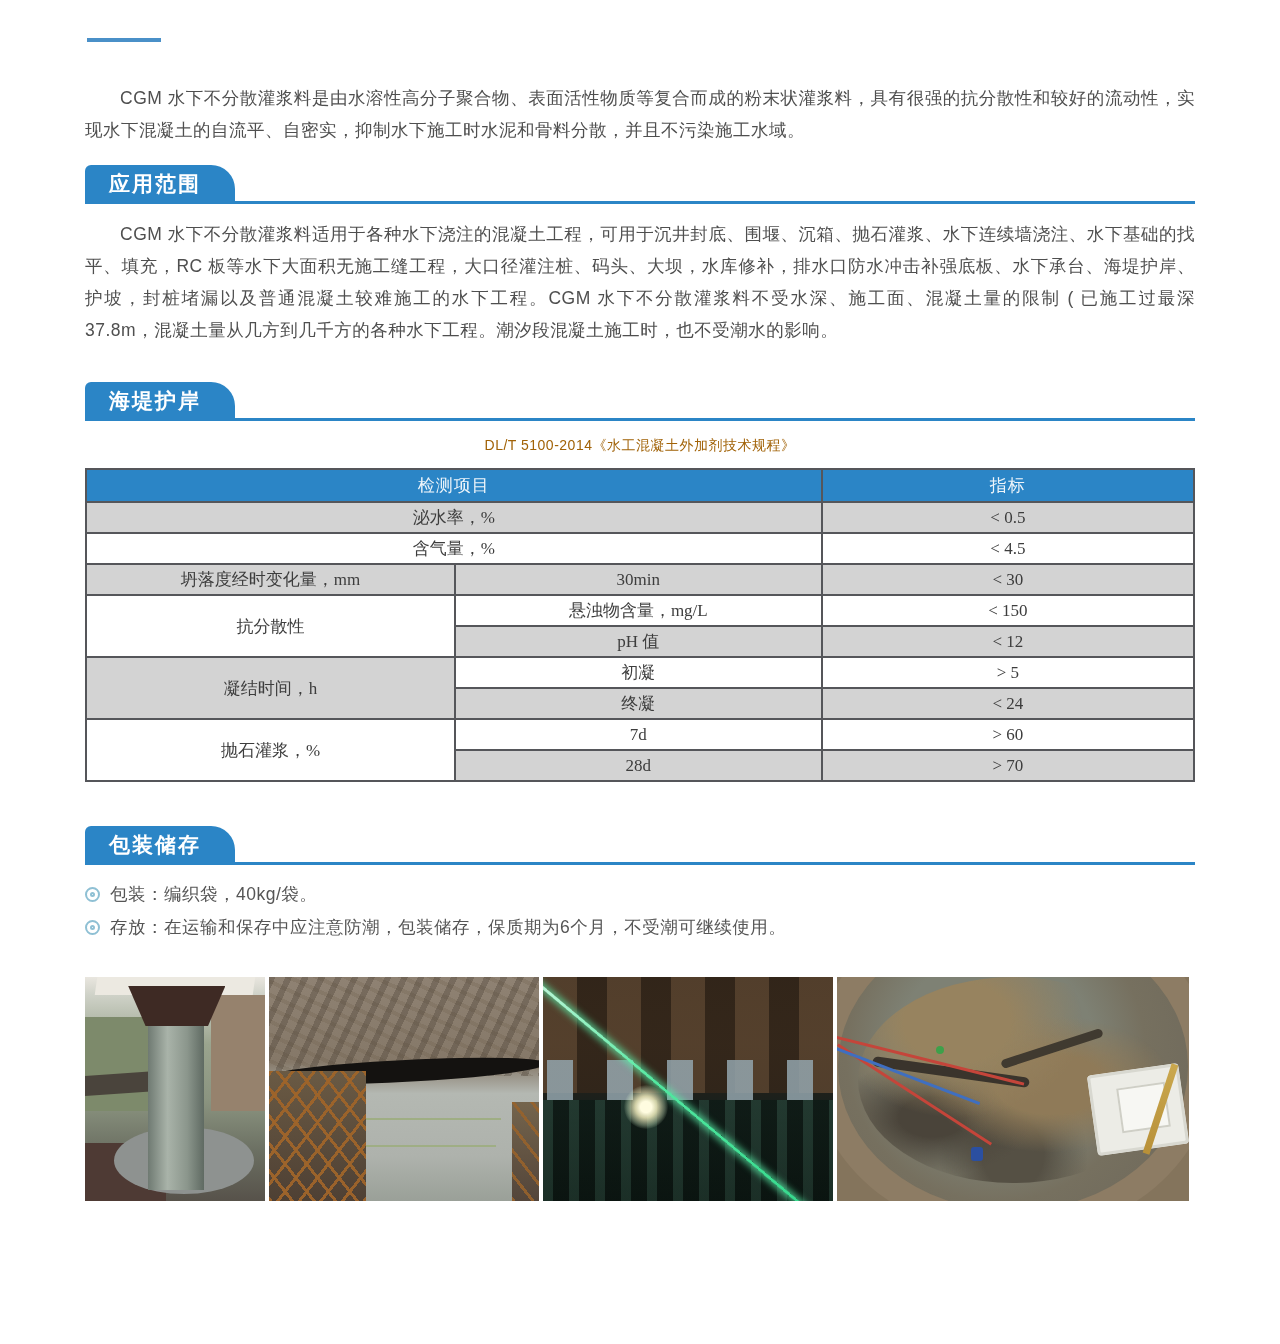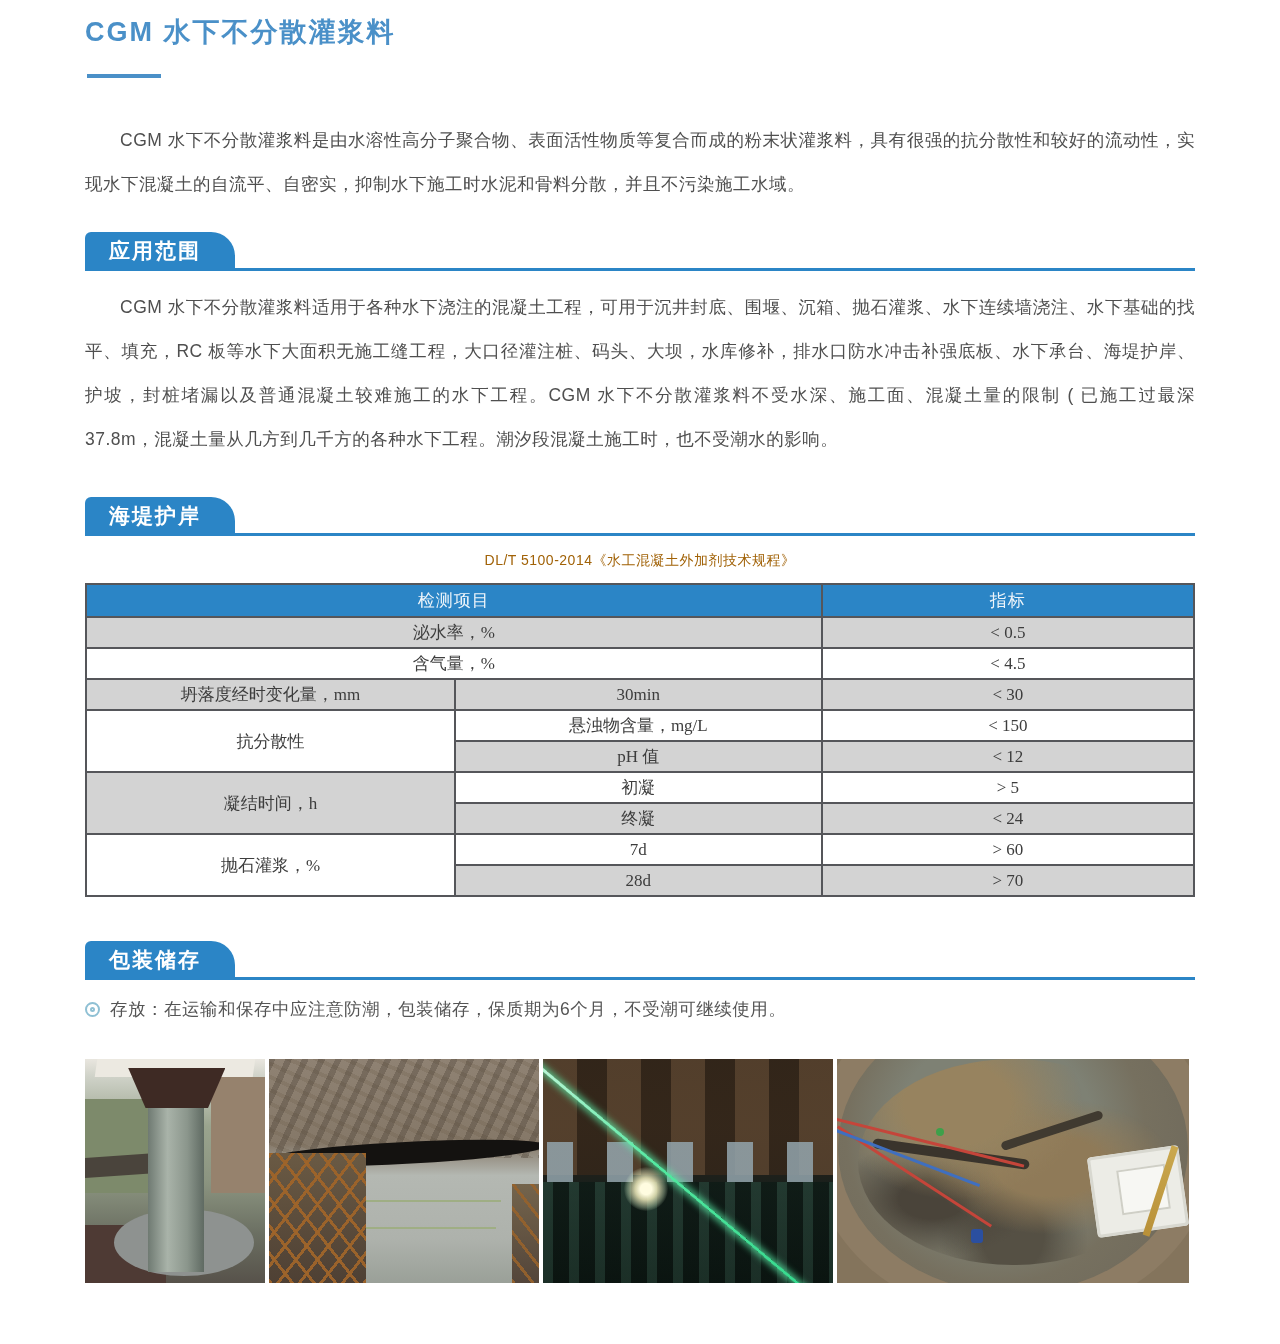--- a/index.html
+++ b/index.html
@@ -21,36 +21,36 @@
 
   
   .page-title{
     font-size:27px;font-weight:bold;color:var(--title-blue);
     letter-spacing:2px;
   }
   .title-underline{width:74px;height:4px;background:var(--title-blue);margin:24px 0 0 2px;}
 
   
   .para{
-    font-size:17.5px;line-height:44px;color:var(--text-gray);
+    font-size:17.5px;line-height:32px;color:var(--text-gray);
     text-indent:2em;text-align:justify;letter-spacing:.5px;
   }
   .intro{margin-top:40px;}
 
   
   .section-head{position:relative;height:37px;}
   .section-head .rule{position:absolute;left:0;right:0;bottom:0;height:3px;background:var(--accent-blue);}
   .section-head .badge{
     position:absolute;left:0;bottom:0;
     background:var(--accent-blue);color:#fff;
     font-size:21px;font-weight:bold;letter-spacing:2px;
     padding:5px 34px 6px 24px;
     border-radius:6px 24px 0 0;
   }
-  .head-app{margin-top:28px;}
+  .head-app{margin-top:21px;}
   .head-perf{margin-top:38px;}
   .head-pack{margin-top:46px;}
   .app-body{margin-top:14px;}
 
   
   .std-caption{margin:16px 0 13px;text-align:center;font-size:14px;color:#a16207;letter-spacing:.5px;}
   table.perf{width:100%;border-collapse:collapse;table-layout:fixed;font-family:Liberation Serif, serif;}
   table.perf th,table.perf td{
     border:2px solid var(--table-border);
     text-align:center;vertical-align:middle;
@@ -134,21 +134,20 @@
   .p4-sink{right:6%;top:48%;width:14%;height:20%;background:#f7f7f3;border:2px solid #cfcfc6;transform:rotate(-8deg);}
   .p4-stick{right:7%;top:38%;width:7px;height:42%;background:linear-gradient(#caa84e,#b89038);transform:rotate(18deg);}
   .p4-blueobj{left:38%;top:76%;width:12px;height:14px;background:#2b4fa0;border-radius:3px;}
   .p4-green{left:28%;top:31%;width:8px;height:8px;background:#3da04a;border-radius:50%;}
 </style>
 </head>
 <body>
 
 <div class="page">
 
-  <h1 class="page-title">CGM 水下不分散灌浆料</h1>
   <div class="title-underline"></div>
 
   <p class="para intro">CGM 水下不分散灌浆料是由水溶性高分子聚合物、表面活性物质等复合而成的粉末状灌浆料，具有很强的抗分散性和较好的流动性，实现水下混凝土的自流平、自密实，抑制水下施工时水泥和骨料分散，并且不污染施工水域。</p>
 
   <div class="section-head head-app">
     <span class="rule"></span>
     <span class="badge">应用范围</span>
   </div>
   <p class="para app-body">CGM 水下不分散灌浆料适用于各种水下浇注的混凝土工程，可用于沉井封底、围堰、沉箱、抛石灌浆、水下连续墙浇注、水下基础的找平、填充，RC 板等水下大面积无施工缝工程，大口径灌注桩、码头、大坝，水库修补，排水口防水冲击补强底板、水下承台、海堤护岸、护坡，封桩堵漏以及普通混凝土较难施工的水下工程。CGM 水下不分散灌浆料不受水深、施工面、混凝土量的限制 ( 已施工过最深 37.8m，混凝土量从几方到几千方的各种水下工程。潮汐段混凝土施工时，也不受潮水的影响。</p>
 
@@ -213,20 +212,26 @@
       </tr>
     </tbody>
   </table>
 
   <div class="section-head head-pack">
     <span class="rule"></span>
     <span class="badge">包装储存</span>
   </div>
 
   <div class="bullets">
+    <div class="bullet">
+      <span class="ring">
+          <i></i>
+        </span>
+      <span>包装：编织袋，40kg/袋。</span>
+    </div>
     <div class="bullet">
       <span class="ring">
           <i></i>
         </span>
       <span>存放：在运输和保存中应注意防潮，包装储存，保质期为6个月，不受潮可继续使用。</span>
     </div>
   </div>
 
   <div class="photos">
     <div class="photo p1">

